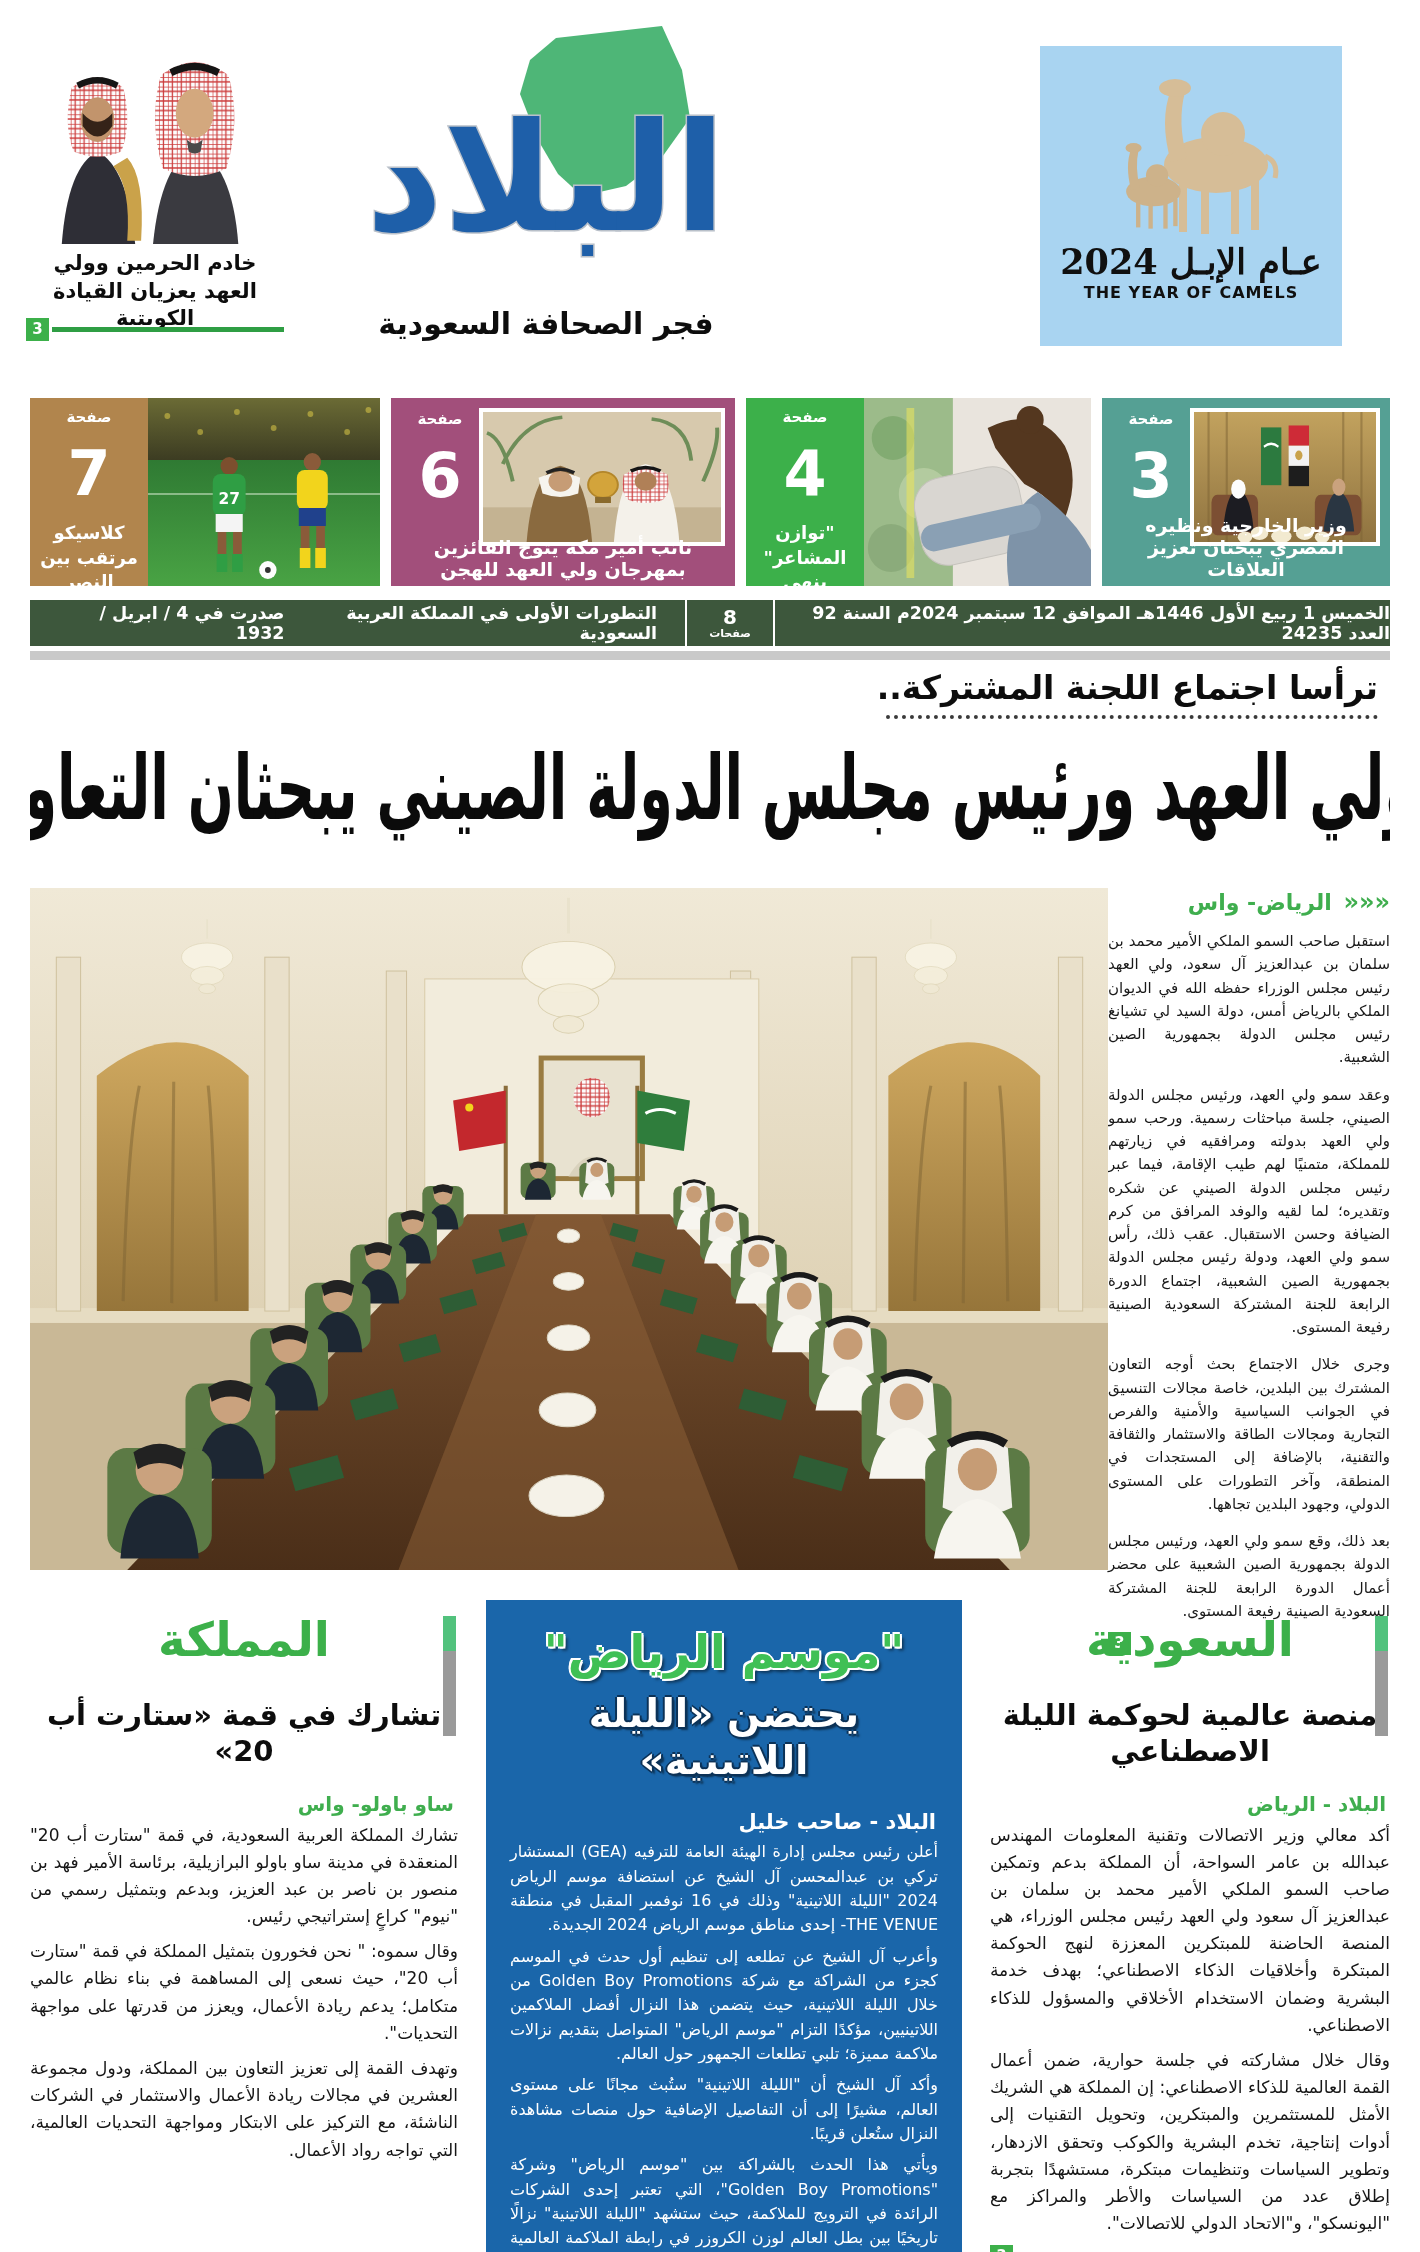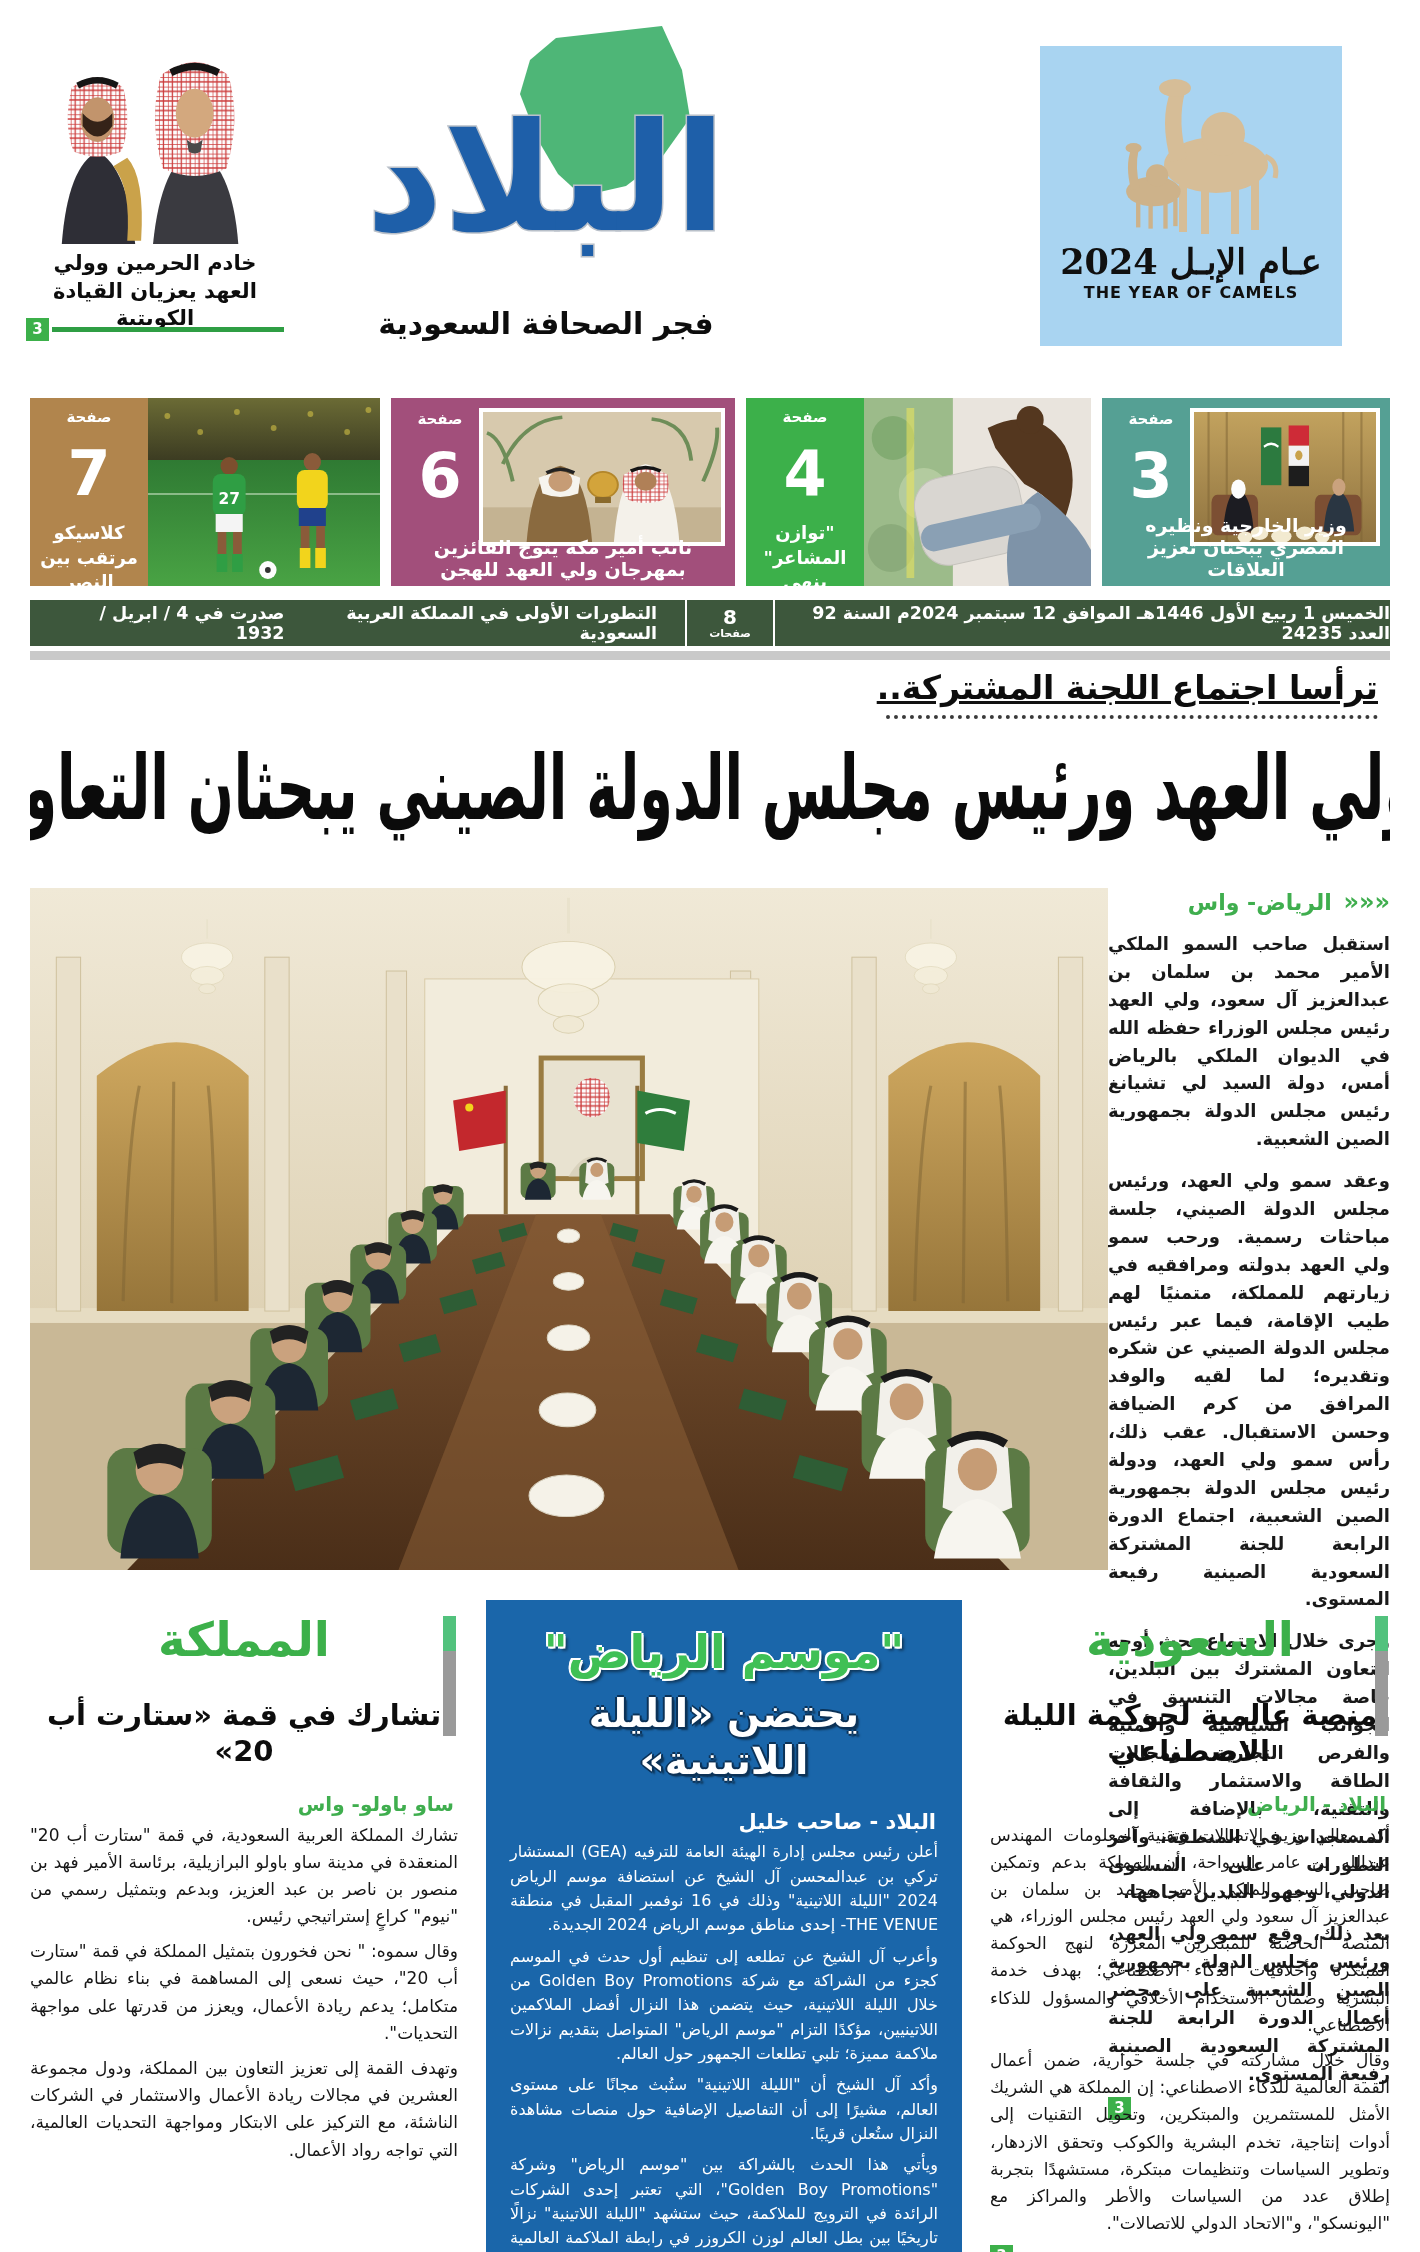--- a/index.html
+++ b/index.html
@@ -45,31 +45,31 @@
   .datebar{left:30px;top:600px;width:1360px;height:46px;background:#3d573c;color:#fff;
     display:flex;align-items:stretch;font-weight:bold;}
   .db-date{flex:0 0 615px;display:flex;align-items:center;justify-content:center;font-size:17.5px;}
   .db-pages{flex:0 0 86px;display:flex;flex-direction:column;align-items:center;justify-content:center;
     border-right:2px solid #fff;border-left:2px solid #fff;line-height:1.05;}
   .db-pages .n{font-size:20px;} .db-pages .w{font-size:11px;}
   .db-left{flex:1;display:flex;align-items:center;justify-content:space-between;
     padding:0 28px;font-size:17.5px;}
   .graybar{left:30px;top:651px;width:1360px;height:9px;background:#c9c9c9;}
   
-  .kicker-wrap{right:42px;top:668px;text-align:right;text-decoration:underline;}
+  .kicker-wrap{right:42px;top:668px;text-align:right;}
   .kicker{font-size:33px;font-weight:bold;color:#0d0d0d;}
   .kicker-dots{margin-top:8px;width:492px;border-bottom:4px dotted #3a3a3a;}
   .headline-wrap{left:30px;top:738px;width:1360px;height:150px;overflow:hidden;text-align:center;}
   .headline-text{display:inline-block;font-size:52px;font-weight:bold;white-space:nowrap;
     transform:scale(1.04,1.72);transform-origin:center top;color:#0b0b0b;line-height:1.15;}
   .lead-row{left:30px;top:888px;width:1360px;height:682px;display:flex;gap:0;}
   .lead-col{flex:0 0 282px;}
   .byline{color:#3fae4e;font-weight:bold;font-size:22px;margin-bottom:10px;}
   .byline .marks{font-size:24px;letter-spacing:-2px;margin-left:4px;}
-  .lead-body p{font-size:18px;line-height:1.55;text-align:justify;margin:14px 0 9px;color:#191919;font-weight:bold;}
+  .lead-body p{font-size:15px;line-height:1.55;text-align:justify;margin:14px 0 9px;color:#191919;}
   .badge-row{text-align:left;margin-top:4px;}
   .lead-photo{flex:1;overflow:hidden;background:#e9e0cb;}
   .lead-photo svg{display:block;width:100%;height:100%;}
   
   .bottom{left:30px;top:1600px;width:1360px;display:flex;gap:28px;align-items:flex-start;}
   .sec{box-sizing:border-box;}
   .sec-saudi{flex:0 0 400px;}
   .sec-kingdom{flex:1;}
   .sec-head{position:relative;text-align:center;padding:16px 0 4px;}
   .sec-title{color:#3cb04a;font-size:47px;font-weight:bold;line-height:1.0;}

